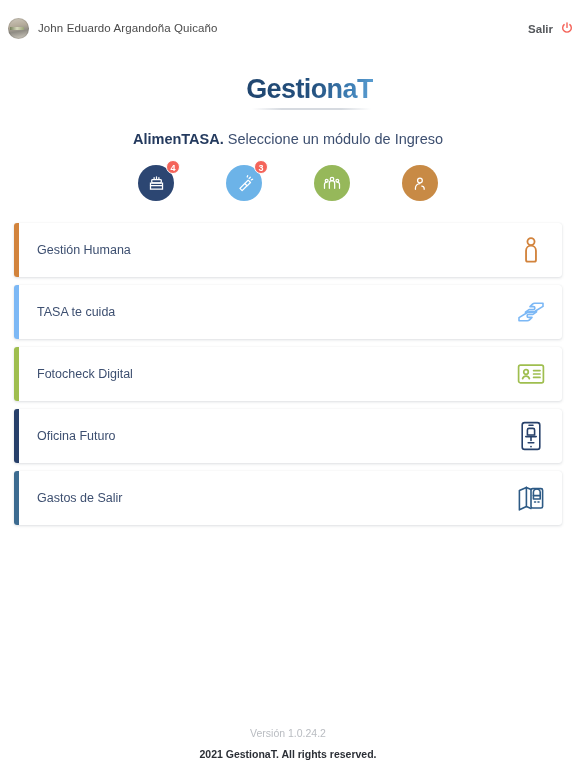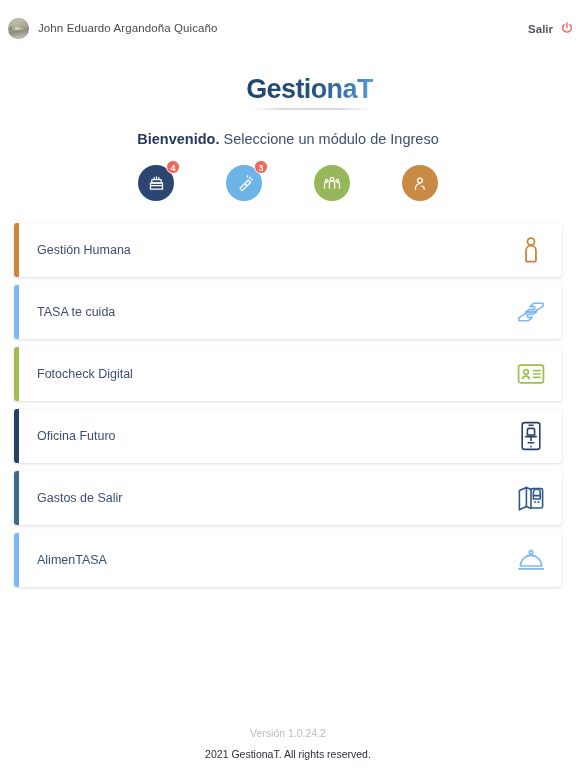--- a/index.html
+++ b/index.html
@@ -202,21 +202,21 @@
     bottom: 8px;
     text-align: center;
   }
   .version {
     font-size: 10.5px;
     color: #b9bcc1;
     margin-bottom: 9px;
   }
   .copyright {
     font-size: 10.5px;
-    font-weight: normal;
+    font-weight: bold;
     color: #2b2f36;
   }
 </style>
 </head>
 <body>
 
 <div class="topbar">
   <div class="user-block">
     <div class="avatar"></div>
     <span class="user-name">John Eduardo Argandoña Quicaño</span>
@@ -230,21 +230,21 @@
       </svg>
     </span>
   </div>
 </div>
 
 <div class="brand-wrap">
   <div class="brand">GestionaT</div>
 </div>
 
 <div class="welcome">
-  <b>Bienvenido.</b><span> Seleccione un módulo de Ingreso</span>
+  <b>AlimenTASA.</b><span> Seleccione un módulo de Ingreso</span>
 </div>
 
 <div class="circles">
 
   <div class="circle-item">
     <div class="circle" style="background:#2c4672">
       <span>
         <svg width="19" height="19" viewBox="0 0 24 24" fill="none" stroke="#ffffff" stroke-width="1.6" stroke-linecap="round">
           <path d="M9 4.5 V6.4 M12 3.6 V6.4 M15 4.5 V6.4"></path>
           <rect x="6" y="7" width="12" height="4.2" rx="1"></rect>
@@ -370,32 +370,19 @@
           <path d="M9.4 22.6 L14 24.4"></path>
           <rect x="14" y="4.6" width="11.6" height="19.4" rx="1.6"></rect>
           <path d="M16.4 8.4 a3.4 3.4 0 0 1 6.8 0 v6.6 h-6.8 Z"></path>
           <path d="M16.4 11.6 H23.2"></path>
           <path d="M17.6 18 h1 M21 18 h1"></path>
         </svg>
       </span>
     </div>
   </div>
 
-  <div class="card">
-    <div class="card-bar" style="background:#7cb8f5"></div>
-    <div class="card-body">
-      <span class="card-label">AlimenTASA</span>
-      <span class="card-icon">
-        <svg width="28" height="24" viewBox="0 0 28 24" fill="none" stroke="#7cb8f5" stroke-width="1.7" stroke-linecap="round" stroke-linejoin="round">
-          <circle cx="14" cy="4.4" r="1.7"></circle>
-          <path d="M3.4 18 a10.6 10.6 0 0 1 21.2 0 Z"></path>
-          <path d="M1.8 20.8 H26.2"></path>
-        </svg>
-      </span>
-    </div>
-  </div>
 
 </div>
 
 <div class="footer">
   <div class="version">Versión 1.0.24.2</div>
   <div class="copyright">2021 GestionaT. All rights reserved.</div>
 </div>
 
 </body></html>

